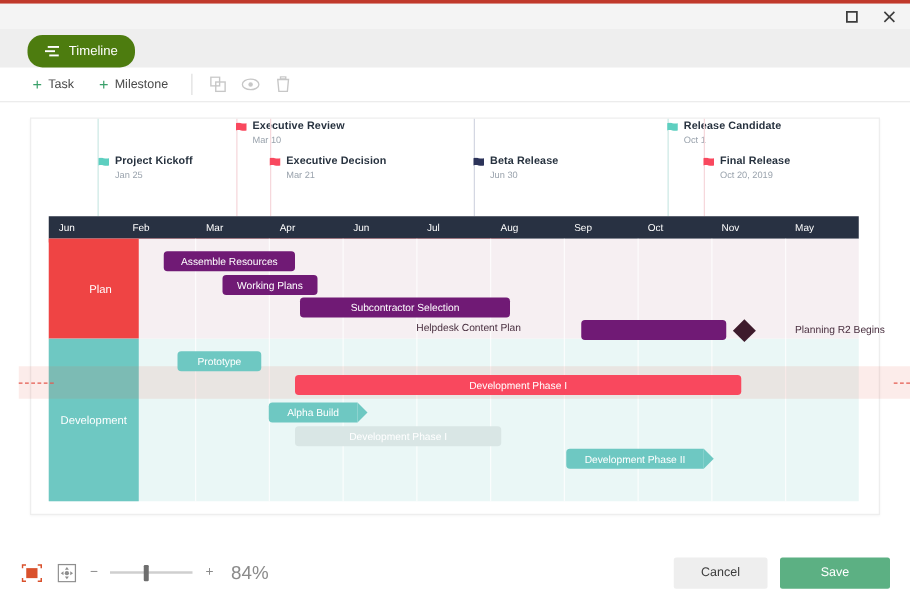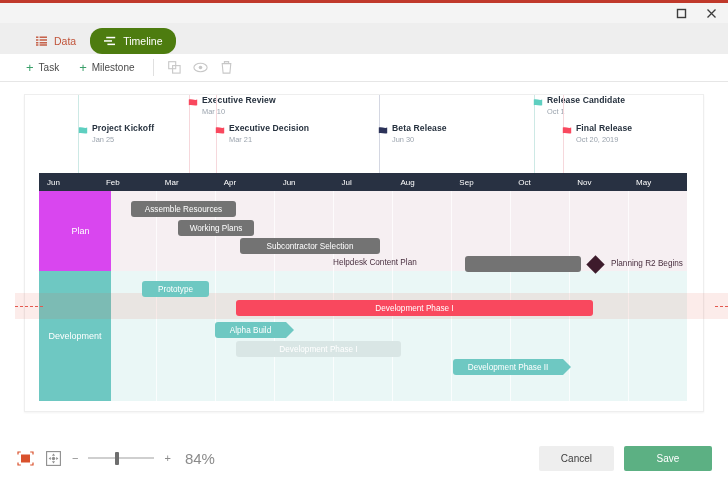--- a/index.html
+++ b/index.html
@@ -154,21 +154,21 @@
   
   .lane { position: absolute; left: 0; width: 648px; }
   .lane-plan { top: 96px; height: 80px; background: #f6eff2; }
   .lane-dev  { top: 176px; height: 130px; background: #eaf7f6; }
   .lane-label {
     position: absolute; left: 0; top: 0;
     width: 72px; height: 100%;
     display: flex; align-items: center; justify-content: center;
     color: #ffffff; font-size: 9px;
   }
-  .lane-plan .lane-label { background: #d946ef; padding-left: 11px; }
+  .lane-plan .lane-label { background: #ef4444; padding-left: 11px; }
   .lane-dev  .lane-label { background: #6ec8c2; }
 
   
   .today {
     position: absolute;
     left: -24px;
     width: 728px;
     height: 26px;
     top: 198px;
     background: rgba(231,98,86,.12);
@@ -200,21 +200,21 @@
   .bar.arrow { border-radius: 3px 0 0 3px; }
   .bar.arrow::after {
     content: "";
     position: absolute;
     right: -8px; top: 0;
     width: 0; height: 0;
     border-top: 8px solid transparent;
     border-bottom: 8px solid transparent;
     border-left: 8px solid currentColor;
   }
-  .bar-plan   { background: #737373; }
+  .bar-plan   { background: #701a75; }
   .bar-red    { background: #f9485e; }
   .bar-teal   { background: #6ec8c2; color: #6ec8c2; }
   .bar-teal span { color: #ffffff; }
   .bar-ghost  { background: #d9e6e5; color: #ffffff; }
 
   .bar-outer-label {
     position: absolute;
     font-size: 8.2px;
     color: #7d6070;
     white-space: nowrap;
@@ -277,37 +277,20 @@
         </svg>
     </div>
     <div class="win-btn">
       <svg width="11" height="11" viewBox="0 0 11 11">
           <path d="M1.5 1.5 L9.5 9.5 M9.5 1.5 L1.5 9.5" stroke="#3d3d3d" stroke-width="1.3" fill="none"></path>
         </svg>
     </div>
   </div>
 
   <div class="tabbar">
-    <div class="tab inactive">
-      <span class="ticon">
-        <svg width="11" height="10" viewBox="0 0 11 10">
-          <g fill="#c1543a">
-              <rect x="0" y="0.5" width="2.4" height="1.4"></rect>
-              <rect x="3.6" y="0.5" width="7.4" height="1.4"></rect>
-          <rect x="0" y="3.3" width="2.4" height="1.4"></rect>
-              <rect x="3.6" y="3.3" width="7.4" height="1.4"></rect>
-          <rect x="0" y="6.1" width="2.4" height="1.4"></rect>
-              <rect x="3.6" y="6.1" width="7.4" height="1.4"></rect>
-          <rect x="0" y="8.3" width="2.4" height="1.4"></rect>
-              <rect x="3.6" y="8.3" width="7.4" height="1.4"></rect>
-            </g>
-        </svg>
-      </span>
-      <span>Data</span>
-    </div>
     <div class="tab active">
       <span class="ticon">
         <svg width="12" height="10" viewBox="0 0 12 10">
           <g fill="#ffffff">
               <rect x="2.2" y="0.8" width="9" height="1.5"></rect>
               <rect x="0" y="4.2" width="8" height="1.5"></rect>
               <rect x="3.4" y="7.6" width="7.6" height="1.5"></rect>
             </g>
         </svg>
       </span>
@@ -469,27 +452,27 @@
           <div class="today-dash left"></div>
           <div class="today-dash right"></div>
         </div>
 
         <div class="bar bar-plan" style="left:92px; top:106px; width:105px;">
           <span>Assemble Resources</span>
         </div>
         <div class="bar bar-plan" style="left:139px; top:125px; width:76px;">
           <span>Working Plans</span>
         </div>
-        <div class="bar bar-plan" style="left:201px; top:143px; width:140px;">
+        <div class="bar bar-plan" style="left:201px; top:143px; width:168px;">
           <span>Subcontractor Selection</span>
         </div>
         <div class="bar-outer-label dark" style="left:294px; top:163px;">Helpdesk Content Plan</div>
         <div class="bar bar-plan" style="left:426px; top:161px; width:116px;"></div>
         <div class="diamond" style="left:550px; top:163px;"></div>
-        <div class="bar-outer-label dark" style="left:572px; top:164px;">Planning R2 Begins</div>
+        <div class="bar-outer-label dark" style="left:597px; top:164px;">Planning R2 Begins</div>
 
         <div class="bar bar-teal" style="left:103px; top:186px; width:67px;">
           <span>Prototype</span>
         </div>
         <div class="bar bar-red" style="left:197px; top:205px; width:357px;">
           <span>Development Phase I</span>
         </div>
         <div class="bar bar-teal arrow" style="left:176px; top:227px; width:71px;">
           <span>Alpha Build</span>
         </div>

